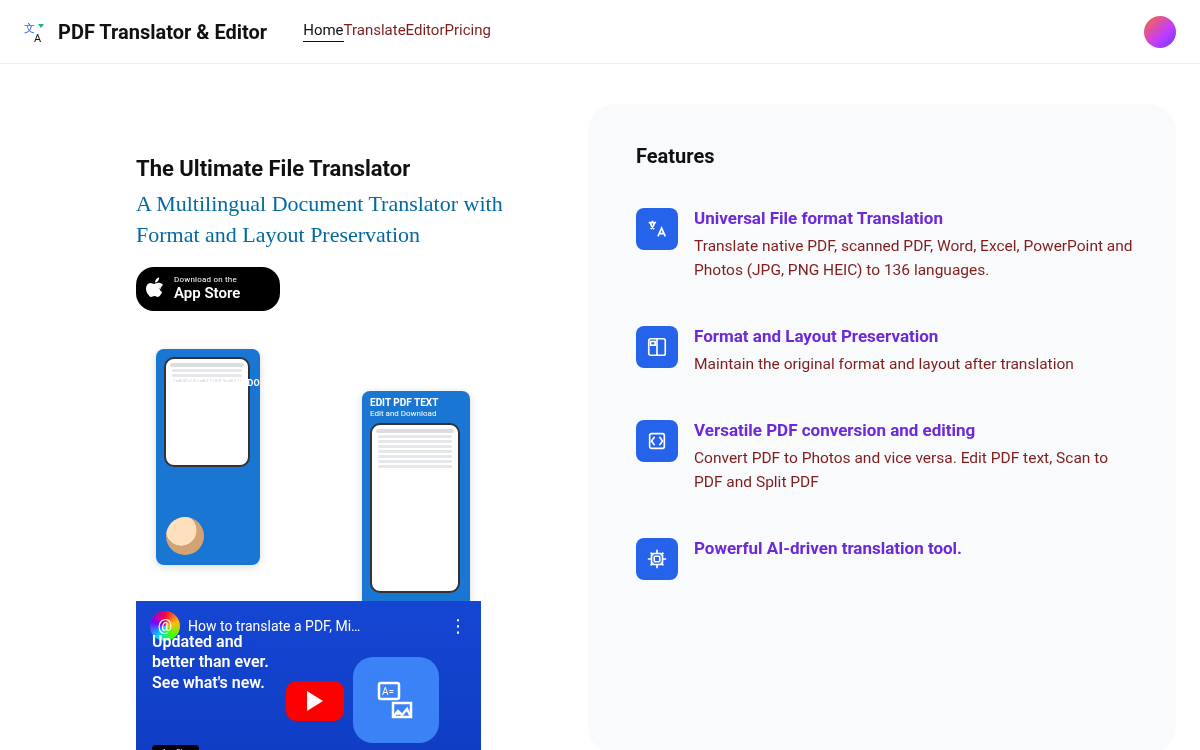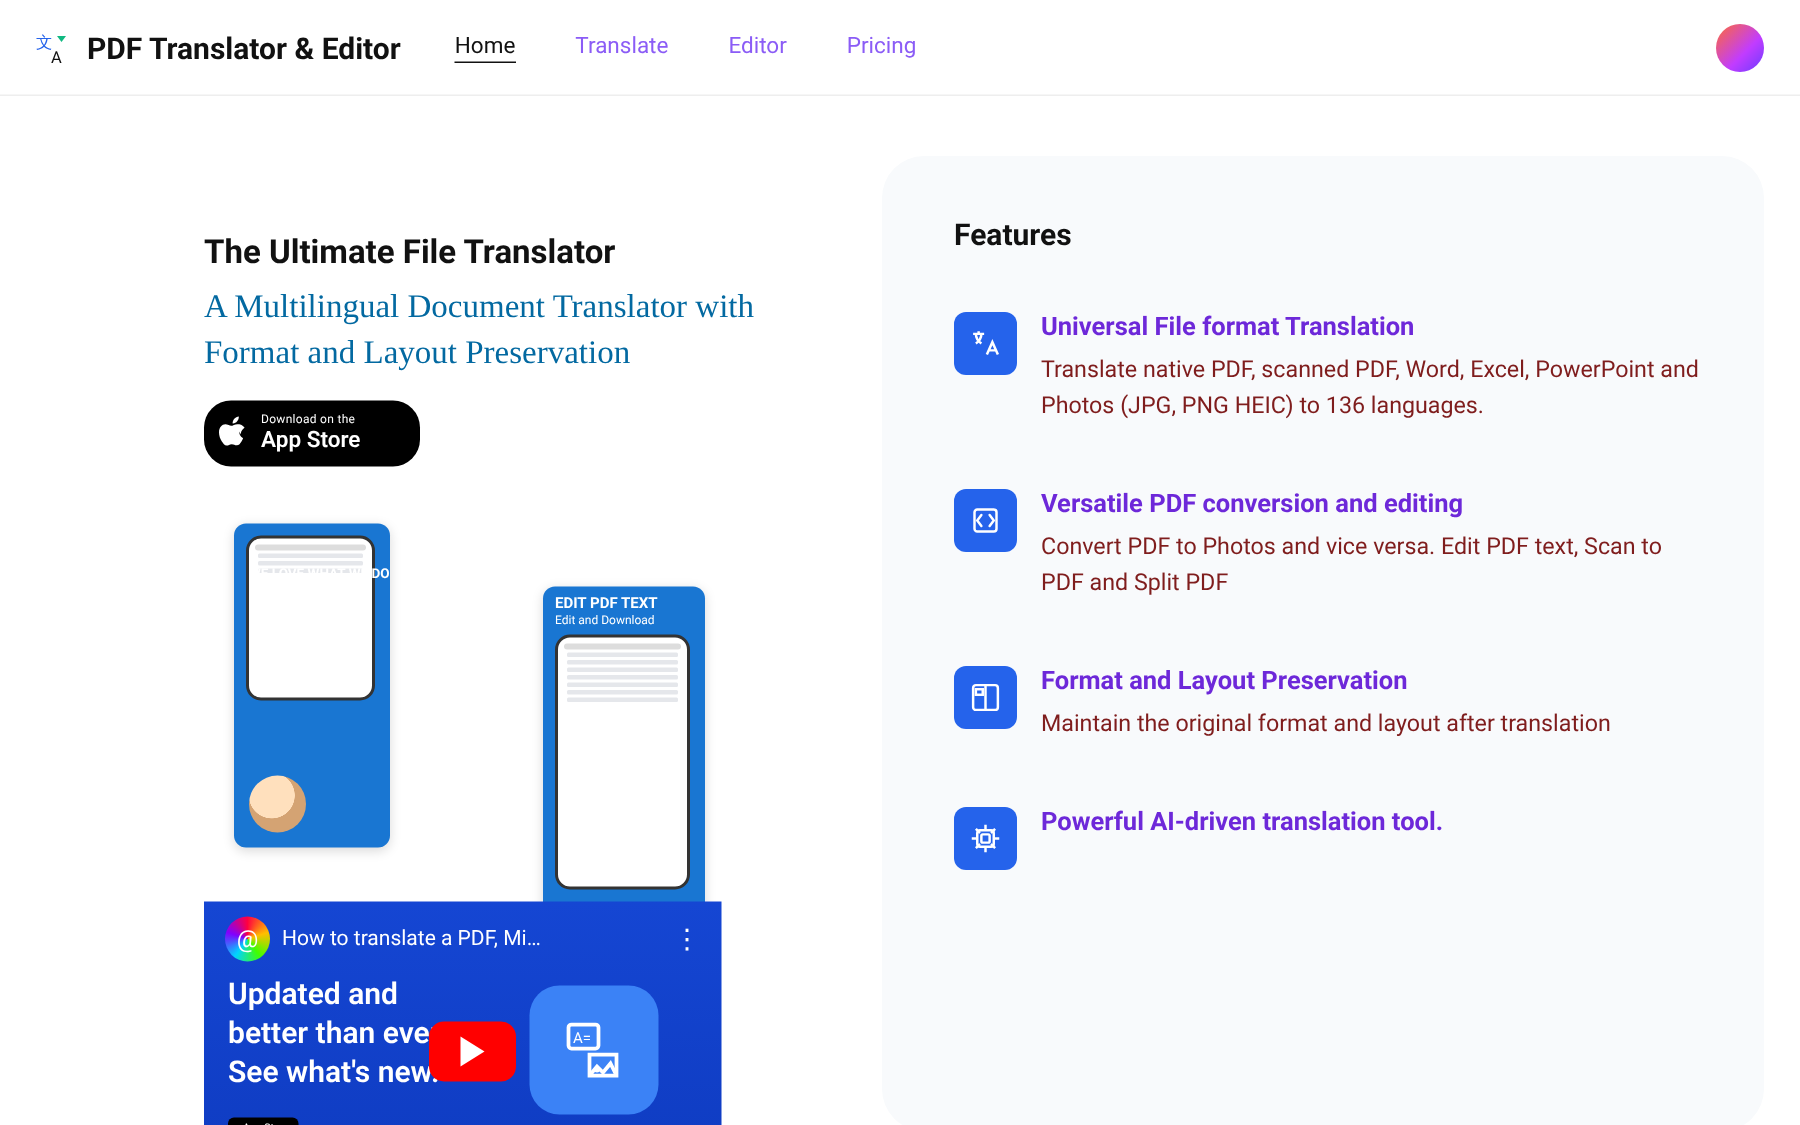--- a/index.html
+++ b/index.html
@@ -3,22 +3,22 @@
 <meta charset="utf-8">
 <style>
 * { margin: 0; padding: 0; box-sizing: border-box; }
 body { font-family: -apple-system, BlinkMacSystemFont, "Segoe UI", Roboto, Helvetica, Arial, sans-serif; color: #111; background: #fff; width: 1200px; height: 750px; overflow: hidden; }
 
 
 .nav { display: flex; align-items: center; height: 64px; padding: 0 24px; border-bottom: 1px solid #eee; }
 .logo-wrap { display: flex; align-items: center; gap: 10px; }
 .logo-icon { width: 24px; height: 24px; position: relative; }
 .brand { font-size: 20px; font-weight: 700; color: #111; }
-.nav-links { display: flex; gap: 40px; margin-left: 36px; }
-.nav-link { font-size: 15px; color: #8b5cf6; cursor: pointer; padding-bottom: 2px; }
+.nav-links { display: flex; margin-left: 36px; }
+.nav-link { font-size: 15px; color: #7f1d1d; cursor: pointer; padding-bottom: 2px; }
 .nav-link.active { color: #111; border-bottom: 1.5px solid #111; }
 .nav-spacer { flex: 1; }
 .avatar { width: 32px; height: 32px; border-radius: 50%; background: linear-gradient(135deg, #ff6b35 0%, #c13cff 60%, #6b3cff 100%); cursor: pointer; }
 
 
 .main { display: flex; padding: 0; }
 .left { flex: 1; padding: 92px 32px 0 136px; }
 .right { width: 588px; margin: 40px 24px 0 0; background: #f8fafc; border-radius: 28px; padding: 40px 40px 40px 48px; align-self: flex-start; min-height: 650px; }
 
 
@@ -48,21 +48,21 @@
 .shot3 .hdr{position:absolute;left:8px;top:6px;font-weight:700;font-size:10px}
 .shot3 .sub{position:absolute;left:8px;top:18px;font-size:8px}
 .shot3 .phone{left:8px;top:32px;width:90px;height:170px;background:#fff}
 
 
 .video { position:relative; width: 345px; height: 170px; background: linear-gradient(180deg,#1546d3 0%, #0f3cc2 100%); border-radius:0; overflow:hidden; }
 .video .title-row{display:flex;align-items:center;gap:8px;padding:10px 14px;color:#fff;font-size:14px}
 .video .ytlogo{width:30px;height:30px;border-radius:50%;background:conic-gradient(#ff0040,#ffbe00,#40ff00,#00d4ff,#8000ff,#ff0040);display:flex;align-items:center;justify-content:center}
 .video .ytlogo span{font-size:16px}
 .video .menu{position:absolute;right:14px;top:14px;color:#fff;font-size:18px;cursor:pointer}
-.video .body{position:absolute;left:16px;top:48px;color:#fff;font-size:20px;font-weight:600;line-height:1.3}
+.video .body{position:absolute;left:16px;top:31px;color:#fff;font-size:16px;font-weight:600;line-height:1.3}
 .video .play{position:absolute;left:150px;top:80px;width:58px;height:40px;background:#ff0000;border-radius:10px;display:flex;align-items:center;justify-content:center;cursor:pointer}
 .video .play .tri{width:0;height:0;border-left:16px solid #fff;border-top:10px solid transparent;border-bottom:10px solid transparent}
 .video .appicon{position:absolute;right:42px;top:56px;width:86px;height:86px;background:#3b82f6;border-radius:20px;display:flex;align-items:center;justify-content:center}
 .video .mini-badge{position:absolute;left:16px;bottom:12px;background:#000;border-radius:4px;padding:3px 6px;color:#fff;font-size:7px;display:flex;align-items:center;gap:4px}
 
 
 .features-title { font-size: 20px; font-weight: 700; margin-bottom: 40px; }
 .feat { display:flex; gap:16px; margin-bottom: 44px; }
 .feat-icon { flex:none; width:42px; height:42px; background:#2563eb; border-radius:8px; display:flex; align-items:center; justify-content:center; color:#fff; }
 .feat-icon svg{width:22px;height:22px;stroke:#fff;fill:none;stroke-width:1.8}
@@ -185,47 +185,47 @@
       </div>
       <div class="feat-body">
         <div class="feat-title">Universal File format Translation</div>
         <div class="feat-desc">Translate native PDF, scanned PDF, Word, Excel, PowerPoint and Photos (JPG, PNG HEIC) to 136 languages.</div>
       </div>
     </div>
 
     <div class="feat">
       <div class="feat-icon">
         <svg viewBox="0 0 24 24">
-            <rect x="4" y="4" width="16" height="16" rx="2"></rect>
-            <path d="M9 8l-3 4 3 4M15 8l3 4-3 4" stroke-linecap="round"></path>
-          </svg>
-      </div>
-      <div class="feat-body">
-        <div class="feat-title">Versatile PDF conversion and editing</div>
-        <div class="feat-desc">Convert PDF to Photos and vice versa. Edit PDF text, Scan to PDF and Split PDF</div>
-      </div>
-    </div>
-
-    <div class="feat">
-      <div class="feat-icon">
-        <svg viewBox="0 0 24 24">
             <rect x="3" y="3" width="18" height="18" rx="2"></rect>
             <path d="M12 3v18"></path>
             <rect x="5" y="6" width="5" height="4"></rect>
           </svg>
       </div>
       <div class="feat-body">
         <div class="feat-title">Format and Layout Preservation</div>
         <div class="feat-desc">Maintain the original format and layout after translation</div>
       </div>
     </div>
 
     <div class="feat">
       <div class="feat-icon">
         <svg viewBox="0 0 24 24">
+            <rect x="4" y="4" width="16" height="16" rx="2"></rect>
+            <path d="M9 8l-3 4 3 4M15 8l3 4-3 4" stroke-linecap="round"></path>
+          </svg>
+      </div>
+      <div class="feat-body">
+        <div class="feat-title">Versatile PDF conversion and editing</div>
+        <div class="feat-desc">Convert PDF to Photos and vice versa. Edit PDF text, Scan to PDF and Split PDF</div>
+      </div>
+    </div>
+
+    <div class="feat">
+      <div class="feat-icon">
+        <svg viewBox="0 0 24 24">
             <rect x="6" y="6" width="12" height="12" rx="2"></rect>
             <rect x="9" y="9" width="6" height="6" rx="1"></rect>
             <path d="M12 2v4M12 18v4M2 12h4M18 12h4M5 5l3 3M19 5l-3 3M5 19l3-3M19 19l-3-3"></path>
           </svg>
       </div>
       <div class="feat-body">
         <div class="feat-title">Powerful AI-driven translation tool.</div>
       </div>
     </div>
   </div>

